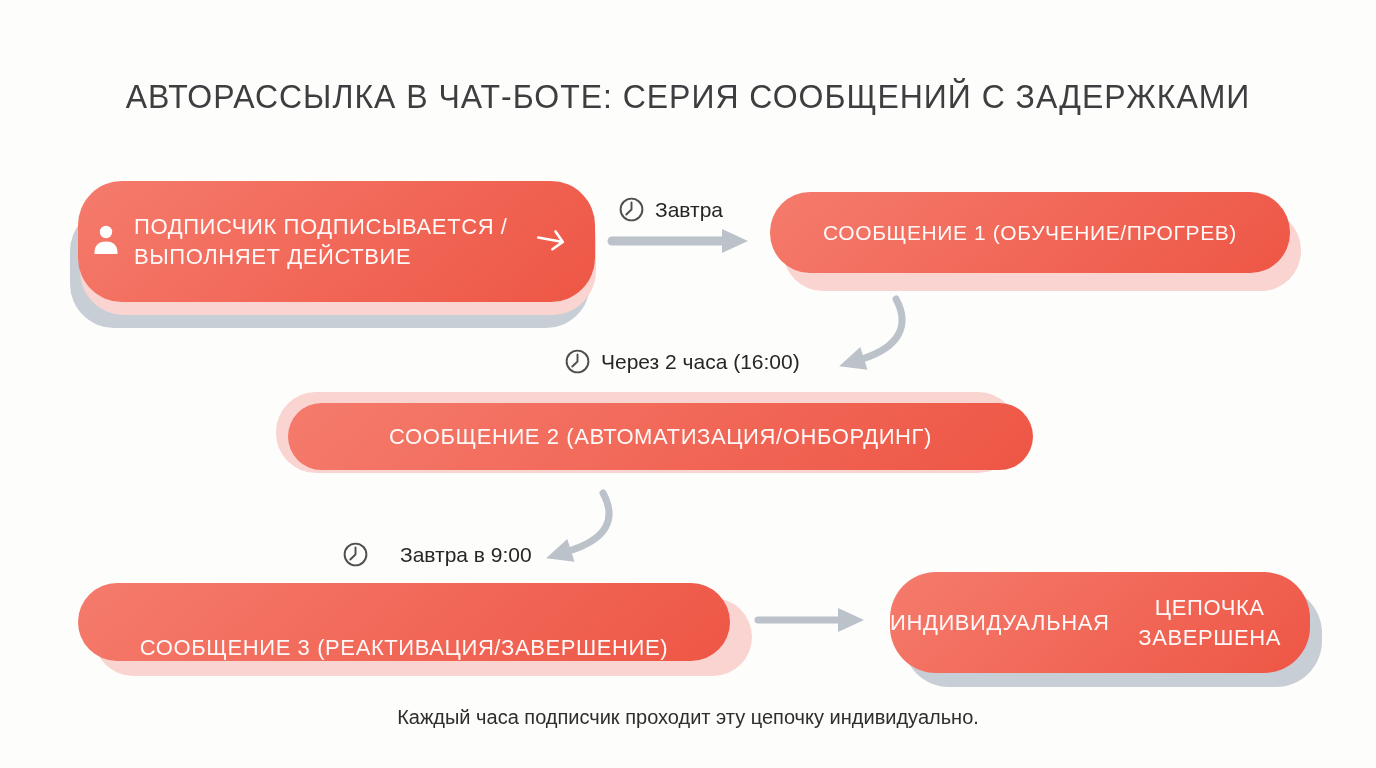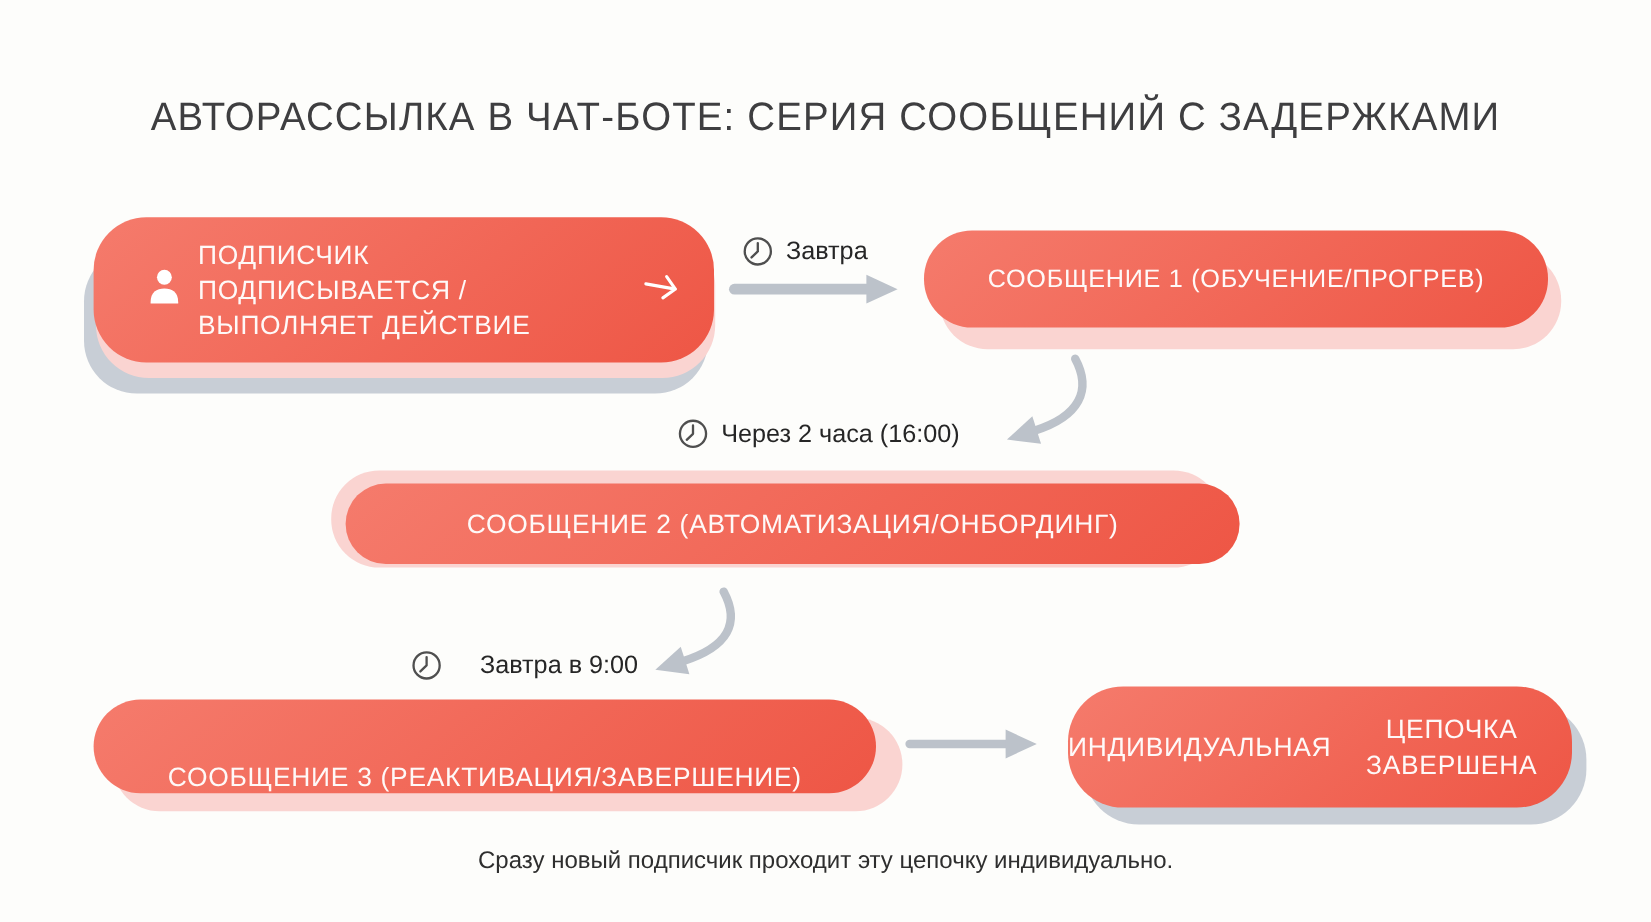--- a/index.html
+++ b/index.html
@@ -41,21 +41,21 @@
     background:linear-gradient(140deg,var(--box-gradient-start) 0%,var(--box-gradient-end) 100%);
     color:var(--box-text);
     display:flex;align-items:center;justify-content:center;
     text-transform:uppercase;
     letter-spacing:0.6px;
     text-align:center;
   }
   .node .label{opacity:0.96;}
 
   
-  .node-subscriber{justify-content:space-between;padding:0 26px 0 44px;gap:13px;text-align:left;}
+  .node-subscriber{justify-content:space-between;padding:0 26px 0 13px;gap:13px;text-align:left;}
   .node-subscriber .lines{font-size:22px;line-height:1.33;}
   .node-subscriber .act-arrow{margin-left:auto;}
 
   .two-lines{line-height:1.35;}
 
   .delay{
     position:absolute;
     display:flex;align-items:center;gap:10px;
     color:var(--label-color);
     font-size:21px;
@@ -183,15 +183,15 @@
     <path class="arrow-line" stroke-width="7" d="M6 16 L88 16" marker-end="url(#head)"></path>
   </svg>
 
   
   <div class="shadow gray" style="left:903px;top:587px;width:419px;height:100px;border-radius:46px;"></div>
   <div class="node two-lines" style="left:890px;top:572px;width:420px;height:101px;border-radius:46px;font-size:22px;flex-direction:row;">
     <div class="label">ИНДИВИДУАЛЬНАЯ</div>
     <div class="label">ЦЕПОЧКА ЗАВЕРШЕНА</div>
   </div>
 
-  <div class="footer">Сразу новый подписчик проходит эту цепочку индивидуально.</div>
+  <div class="footer">Каждый часа подписчик проходит эту цепочку индивидуально.</div>
 
 </div>
 
 </body></html>

